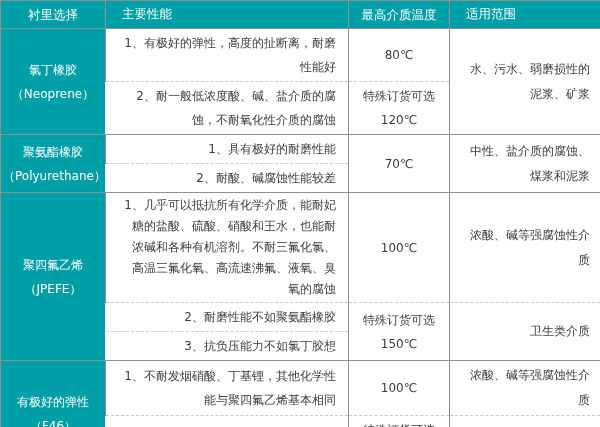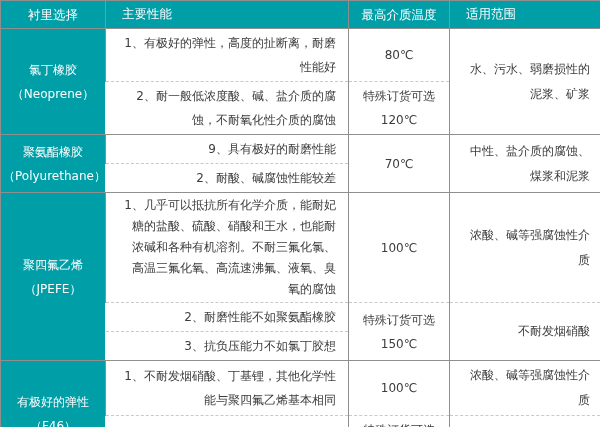--- a/index.html
+++ b/index.html
@@ -79,42 +79,42 @@
         <td class="perf">2、耐一般低浓度酸、碱、盐介质的腐蚀，不耐氧化性介质的腐蚀</td>
         <td class="temp">特殊订货可选
 120℃</td>
       </tr>
 
       <tr class="gs" style="height:22px">
         <td class="mat" rowspan="2">
           <div>聚氨酯橡胶</div>
           <div>（Polyurethane）</div>
         </td>
-        <td class="perf">9、具有极好的耐磨性能</td>
+        <td class="perf">1、具有极好的耐磨性能</td>
         <td class="temp" rowspan="2">70℃</td>
         <td class="range" rowspan="2">中性、盐介质的腐蚀、煤浆和泥浆</td>
       </tr>
       <tr class="sub" style="height:22px">
         <td class="perf">2、耐酸、碱腐蚀性能较差</td>
       </tr>
 
       <tr class="gs" style="height:106px">
         <td class="mat" rowspan="3">
           <div>聚四氟乙烯</div>
           <div>（JPEFE）</div>
         </td>
         <td class="perf tall">1、几乎可以抵抗所有化学介质，能耐妃糖的盐酸、硫酸、硝酸和王水，也能耐浓碱和各种有机溶剂。不耐三氟化氯、高温三氟化氧、高流速沸氟、液氧、臭氧的腐蚀</td>
         <td class="temp">100℃</td>
         <td class="range">浓酸、碱等强腐蚀性介质</td>
       </tr>
       <tr class="sub" style="height:23px">
         <td class="perf">2、耐磨性能不如聚氨酯橡胶</td>
         <td class="temp" rowspan="2">特殊订货可选
 150℃</td>
-        <td class="range" rowspan="2">不耐发烟硝酸</td>
+        <td class="range" rowspan="2">卫生类介质</td>
       </tr>
       <tr class="sub" style="height:29px">
         <td class="perf">3、抗负压能力不如氯丁胶想</td>
       </tr>
 
       <tr class="gs" style="height:45px">
         <td class="mat" rowspan="2">
           <div>有极好的弹性</div>
           <div>（F46）</div>
         </td>

